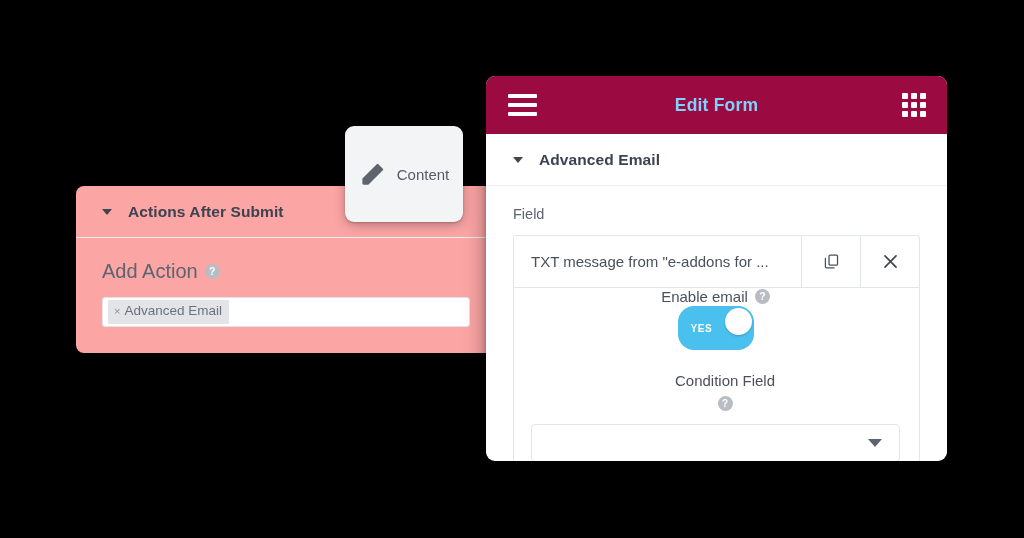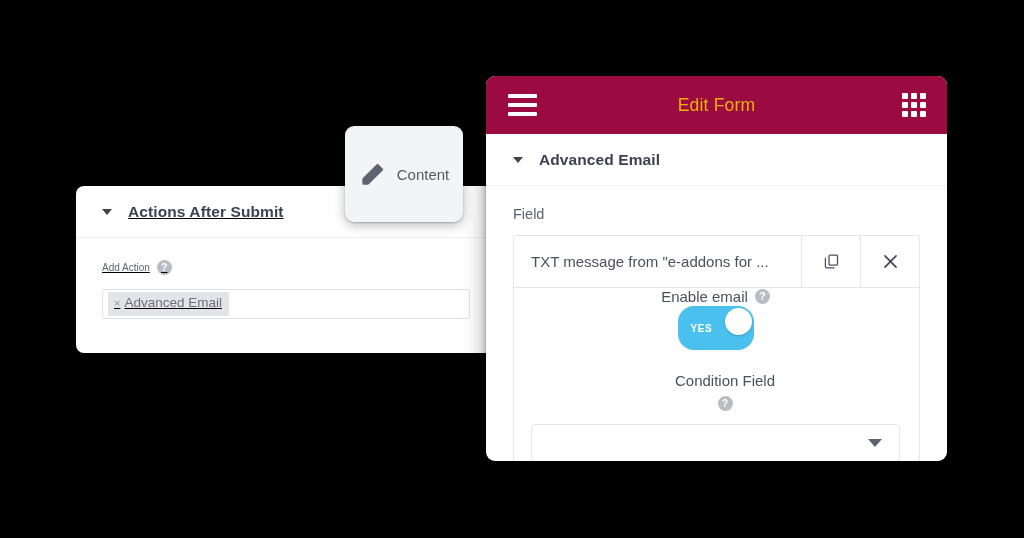--- a/index.html
+++ b/index.html
@@ -21,25 +21,24 @@
     inset: 0;
   }
 
   
   .left-panel {
     position: absolute;
     left: 76px;
     top: 186px;
     width: 420px;
     height: 167px;
-    background: #ffffff;
+    background: #fca5a5;
     border-radius: 8px;
     box-shadow: 0 4px 14px rgba(0,0,0,0.30), 0 1px 3px rgba(0,0,0,0.25);
     overflow: hidden;
-    text-decoration: underline;
   }
   .lp-header {
     height: 52px;
     display: flex;
     align-items: center;
     padding: 0 0 0 26px;
     border-bottom: 1px solid #eceef1;
     box-sizing: border-box;
   }
   .caret-down {
@@ -59,21 +58,21 @@
   .lp-body {
     padding: 22px 26px 0 26px;
   }
   .field-label-row {
     display: flex;
     align-items: center;
     gap: 7px;
     margin-bottom: 14px;
   }
   .field-label {
-    font-size: 10px;
+    font-size: 20px;
     color: #5c6470;
   }
   .help-icon {
     width: 15px; height: 15px;
     border-radius: 50%;
     background: #b8bcc3;
     color: #ffffff;
     font-size: 10.5px;
     font-weight: bold;
     line-height: 15px;
@@ -147,22 +146,22 @@
     height: 58px;
     background: #9b0a40;
     display: flex;
     align-items: center;
     justify-content: space-between;
     padding: 0 21px 0 22px;
     box-sizing: border-box;
   }
   .rp-topbar-title {
     font-size: 17.5px;
-    font-weight: normal;
-    color: #eab308;
+    font-weight: bold;
+    color: #7dd3fc;
     position: absolute;
     left: 0; right: 0;
     text-align: center;
     pointer-events: none;
     letter-spacing: 0.2px;
   }
   .hamburger {
     width: 29px;
     display: flex;
     flex-direction: column;

